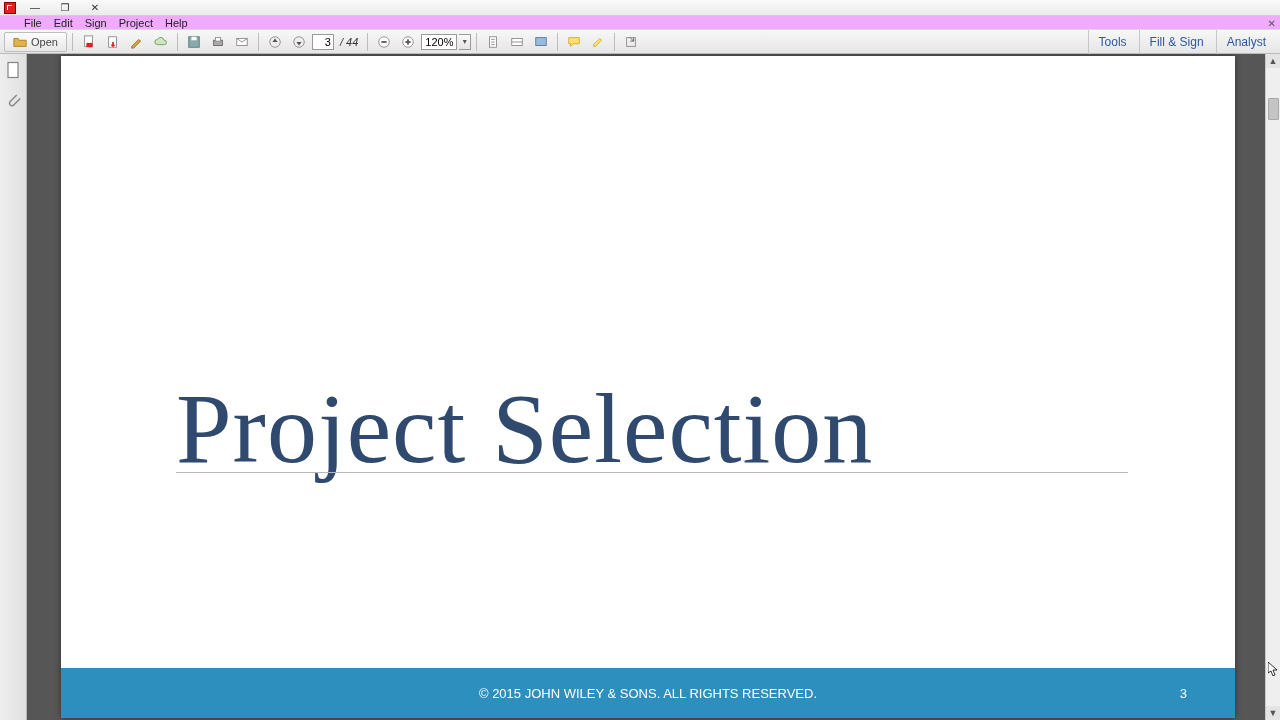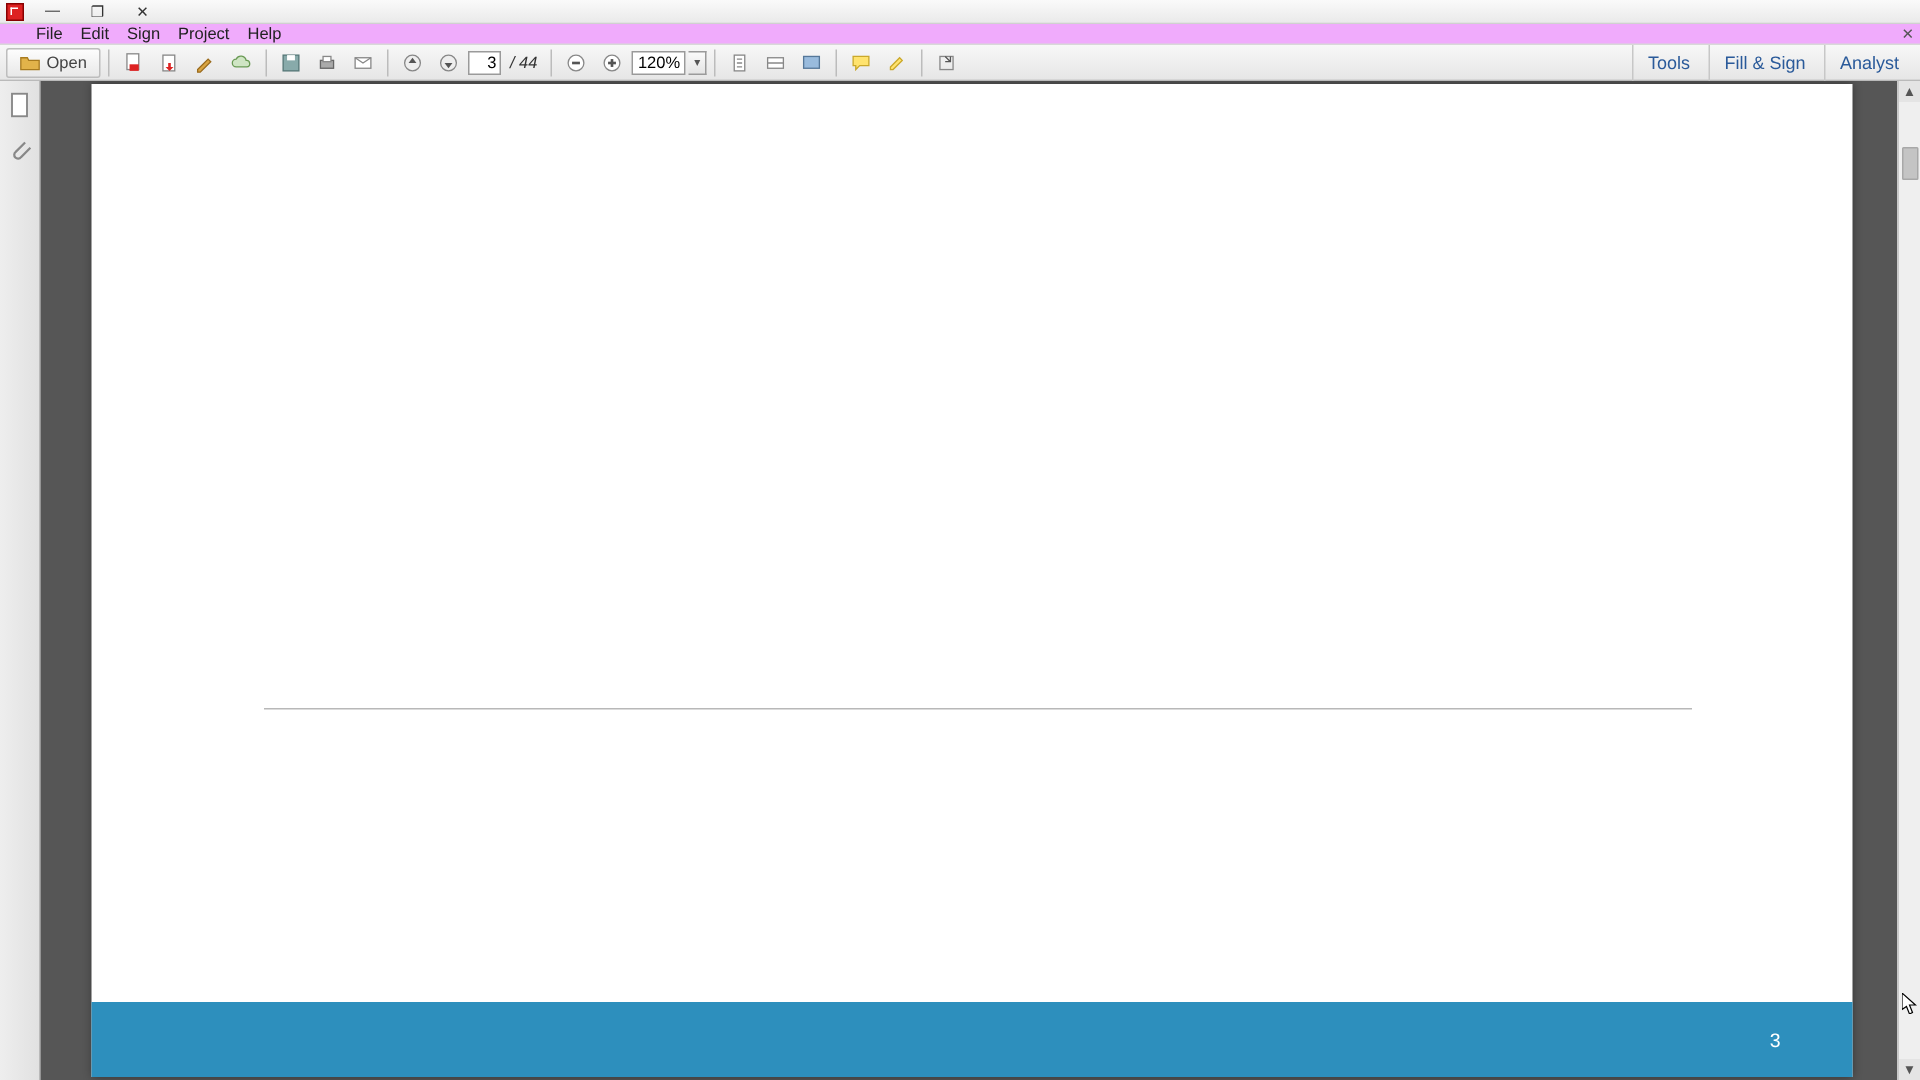--- a/index.html
+++ b/index.html
@@ -202,22 +202,24 @@
         </svg>
       </div>
     <div class="sidebtn">
         <svg viewBox="0 0 16 16">
           <path d="M11 4l-5 5a2 2 0 102.8 2.8l5-5" fill="none" stroke="#888" stroke-width="1.2"></path>
         </svg>
       </div>
   </div>
   <div class="docwrap">
     <div class="paper">
+      <div class="slide-title">Project Selection</div>
       <div class="slide-rule"></div>
       <div class="slide-footer">
+        <span>© 2015 JOHN WILEY &amp; SONS.  ALL RIGHTS RESERVED.</span>
         <span class="pg">3</span>
       </div>
     </div>
   </div>
   <div class="vscroll">
     <div class="arrow">▲</div>
     <div class="thumb"></div>
     <div class="arrow bottom">▼</div>
   </div>
 </div>

